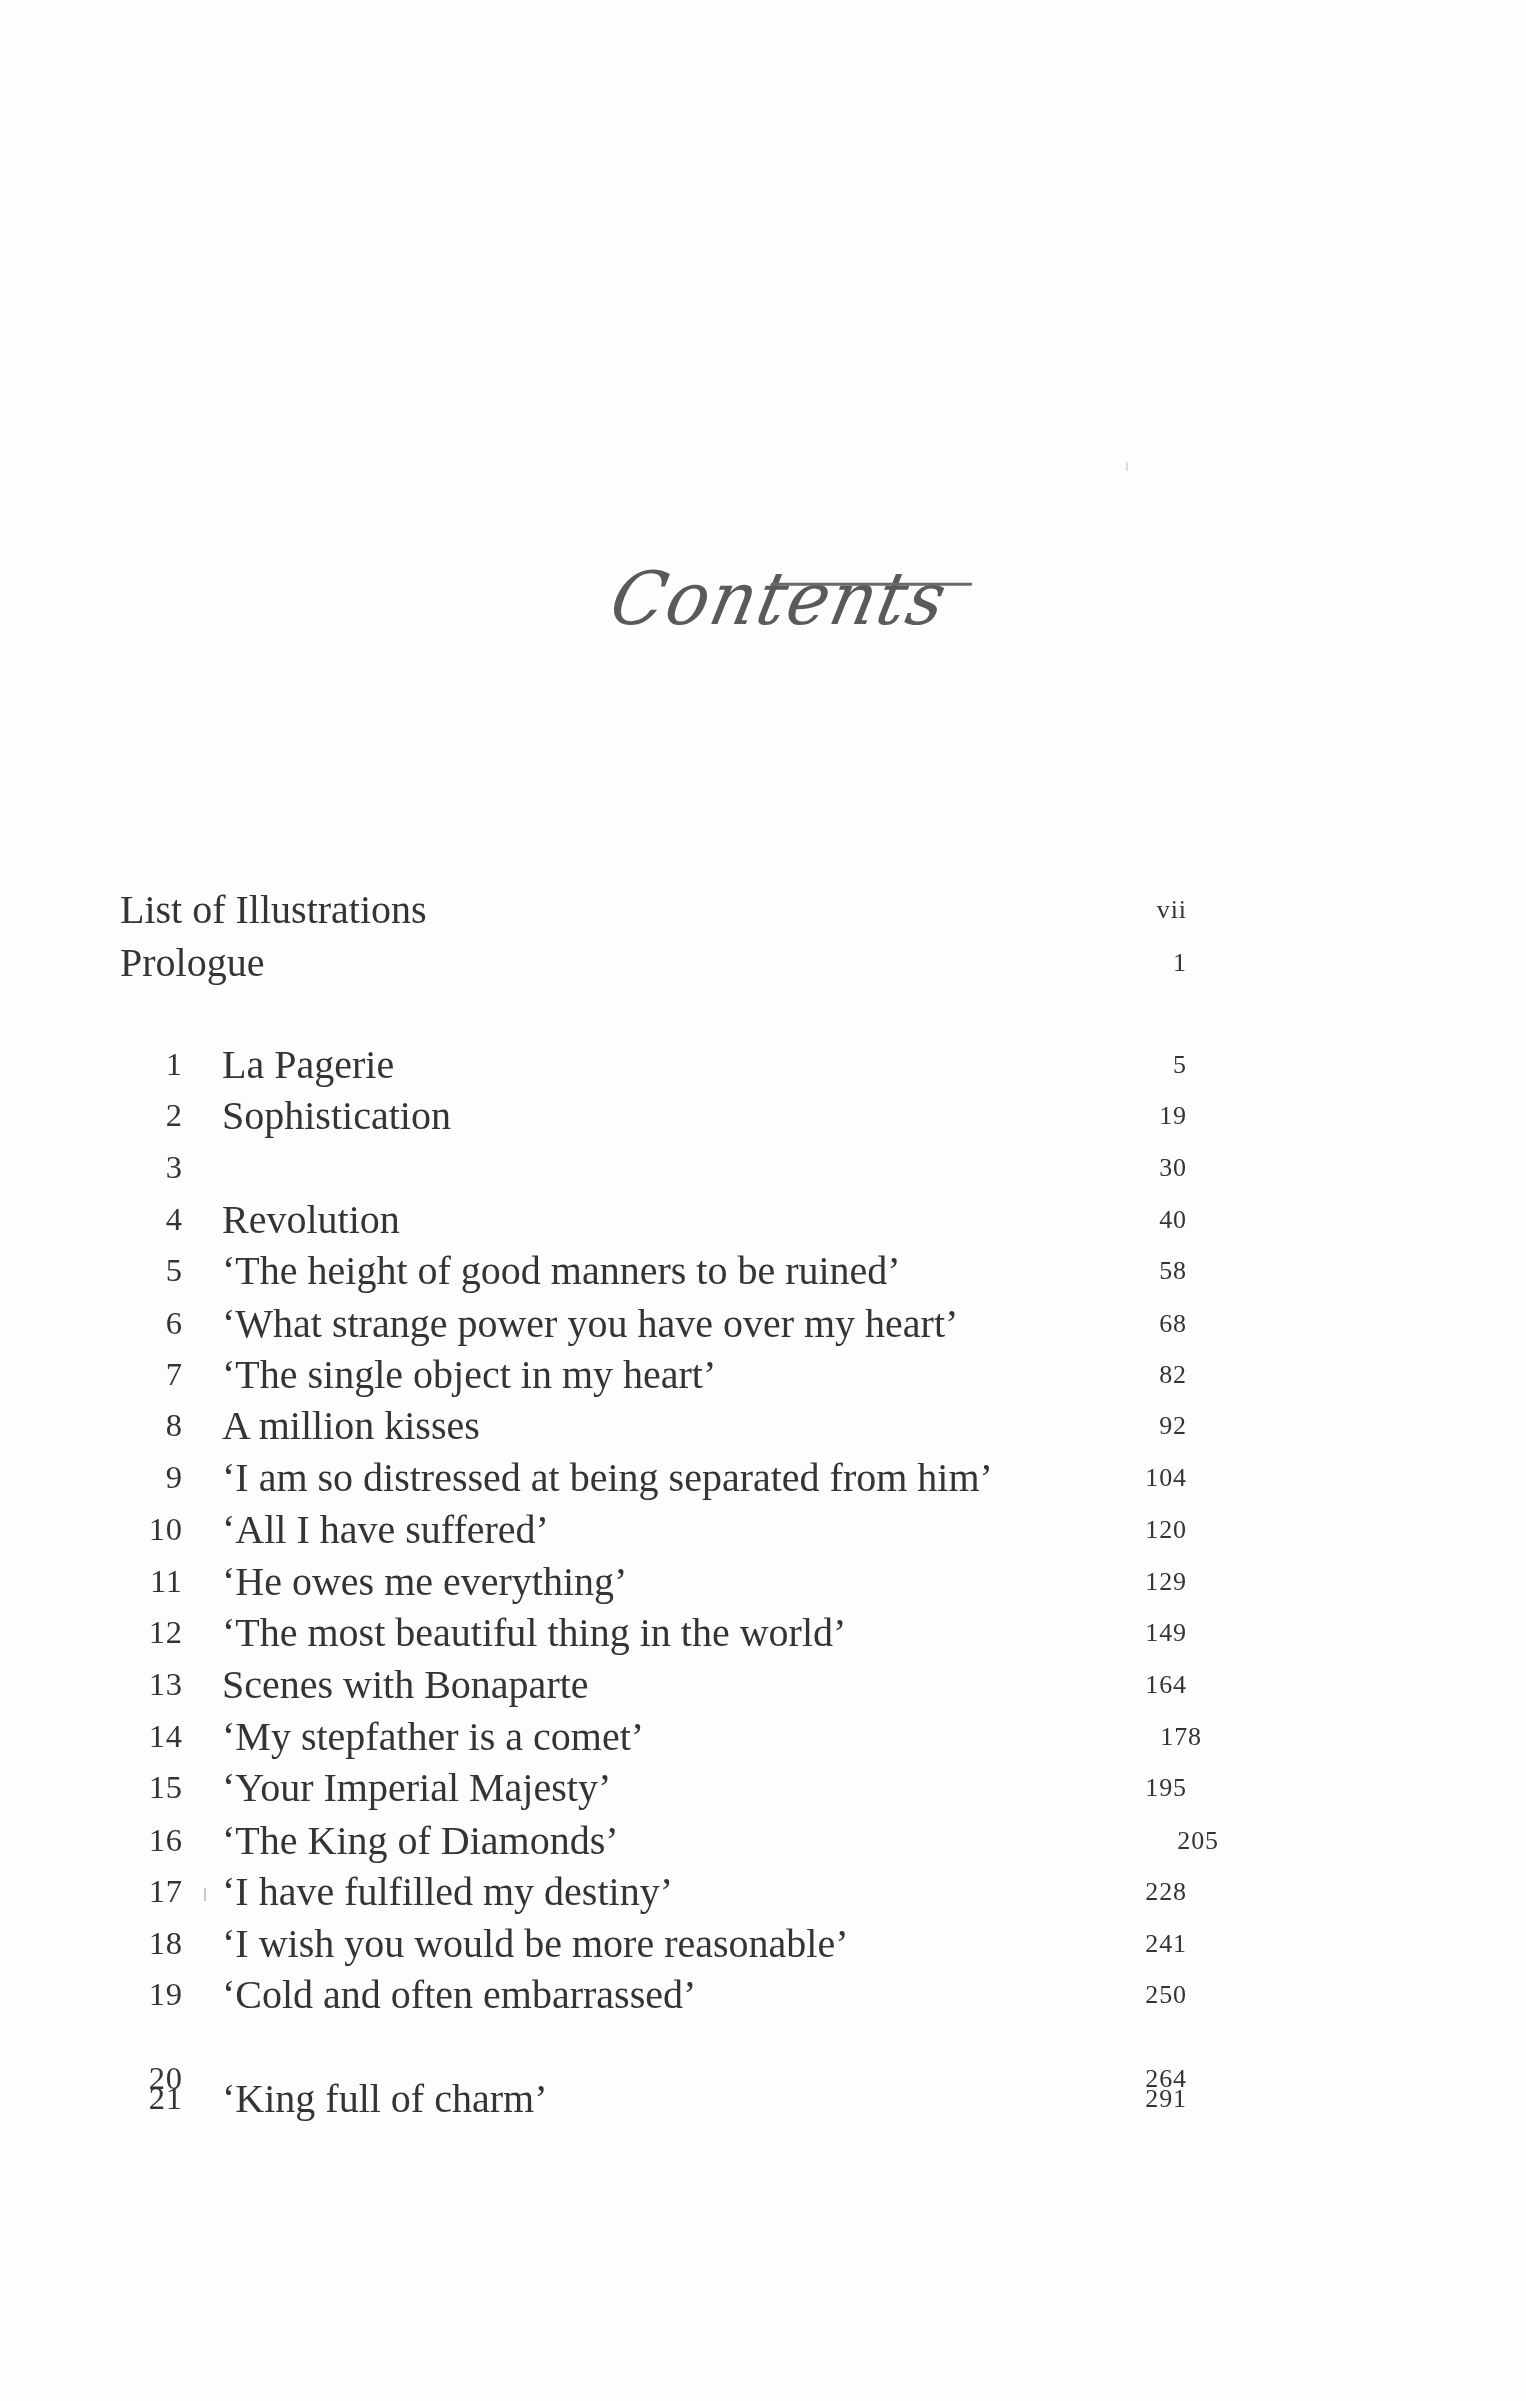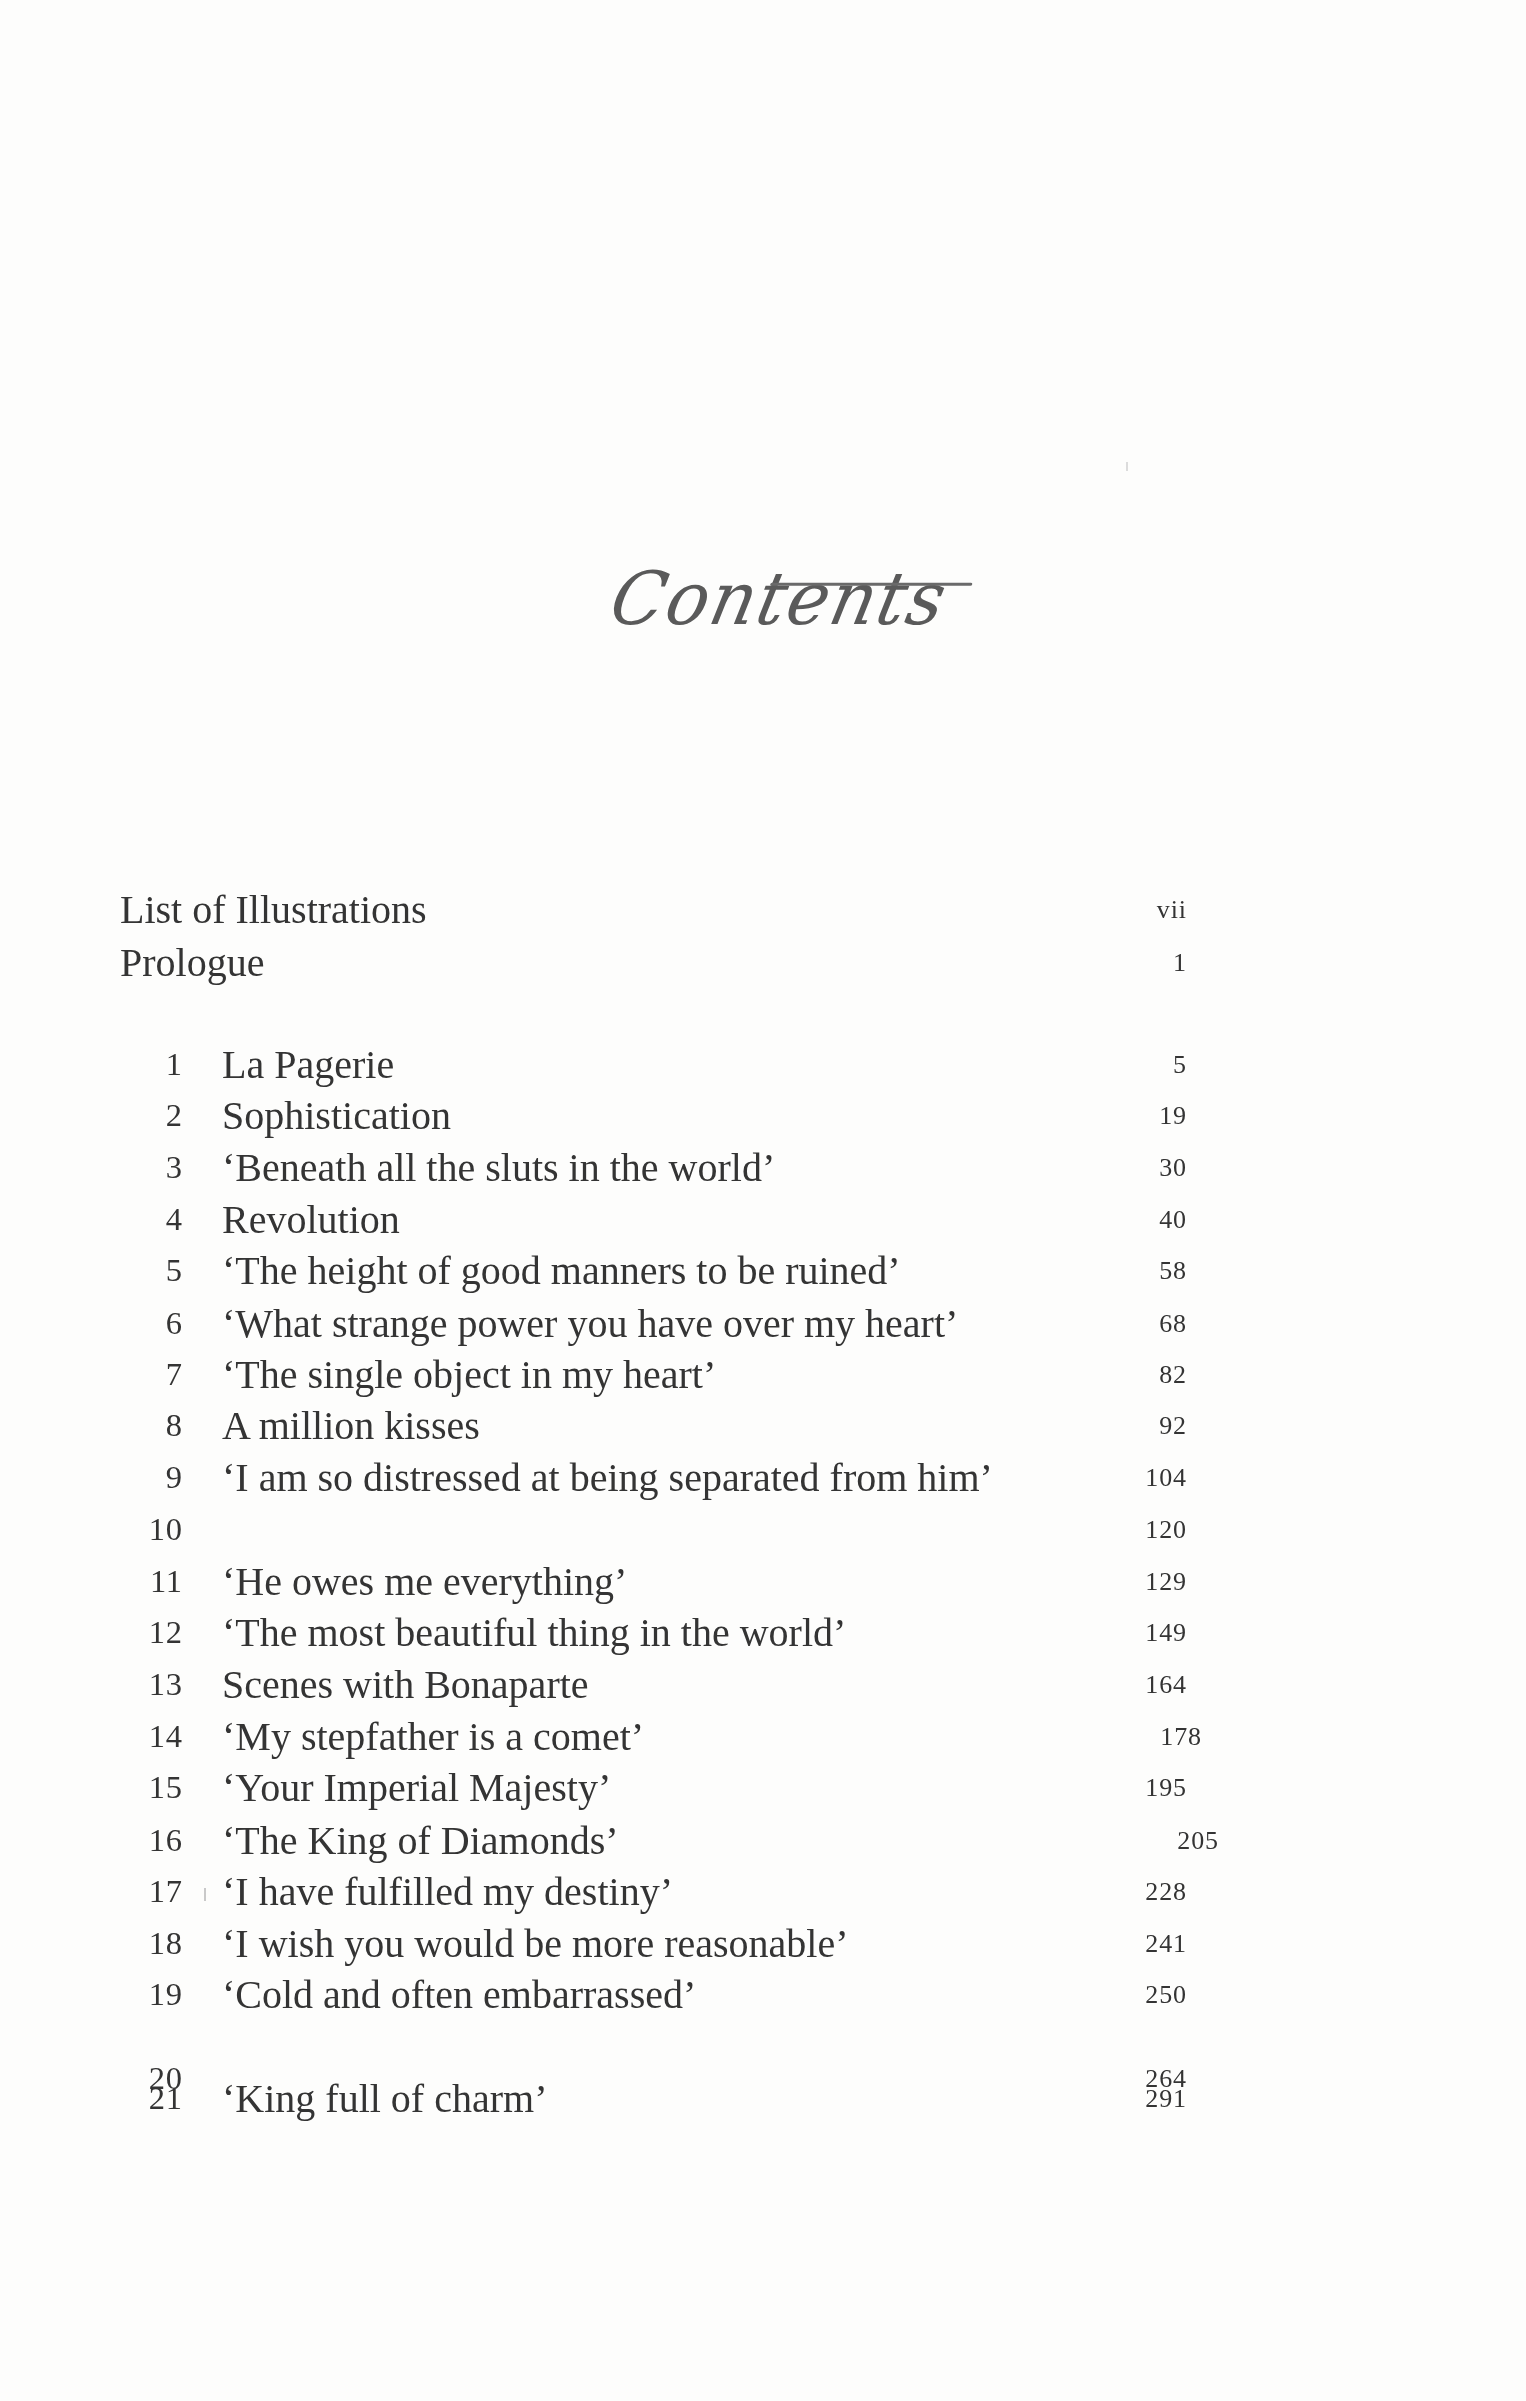--- a/index.html
+++ b/index.html
@@ -88,21 +88,20 @@
         <span class="ch-title">La Pagerie</span>
         <span class="pg">5</span>
       </div>
       <div class="row" style="top: 1092px;">
         <span class="ch-num">2</span>
         <span class="ch-title">Sophistication</span>
         <span class="pg">19</span>
       </div>
       <div class="row" style="top: 1144px;">
         <span class="ch-num">3</span>
-        <span class="ch-title">‘Beneath all the sluts in the world’</span>
         <span class="pg">30</span>
       </div>
       <div class="row" style="top: 1196px;">
         <span class="ch-num">4</span>
         <span class="ch-title">Revolution</span>
         <span class="pg">40</span>
       </div>
       <div class="row" style="top: 1247px;">
         <span class="ch-num">5</span>
         <span class="ch-title">‘The height of good manners to be ruined’</span>
@@ -123,20 +122,21 @@
         <span class="ch-title">A million kisses</span>
         <span class="pg">92</span>
       </div>
       <div class="row" style="top: 1454px;">
         <span class="ch-num">9</span>
         <span class="ch-title">‘I am so distressed at being separated from him’</span>
         <span class="pg">104</span>
       </div>
       <div class="row" style="top: 1506px;">
         <span class="ch-num">10</span>
+        <span class="ch-title">‘All I have suffered’</span>
         <span class="pg">120</span>
       </div>
       <div class="row" style="top: 1558px;">
         <span class="ch-num">11</span>
         <span class="ch-title">‘He owes me everything’</span>
         <span class="pg">129</span>
       </div>
       <div class="row" style="top: 1609px;">
         <span class="ch-num">12</span>
         <span class="ch-title">‘The most beautiful thing in the world’</span>

